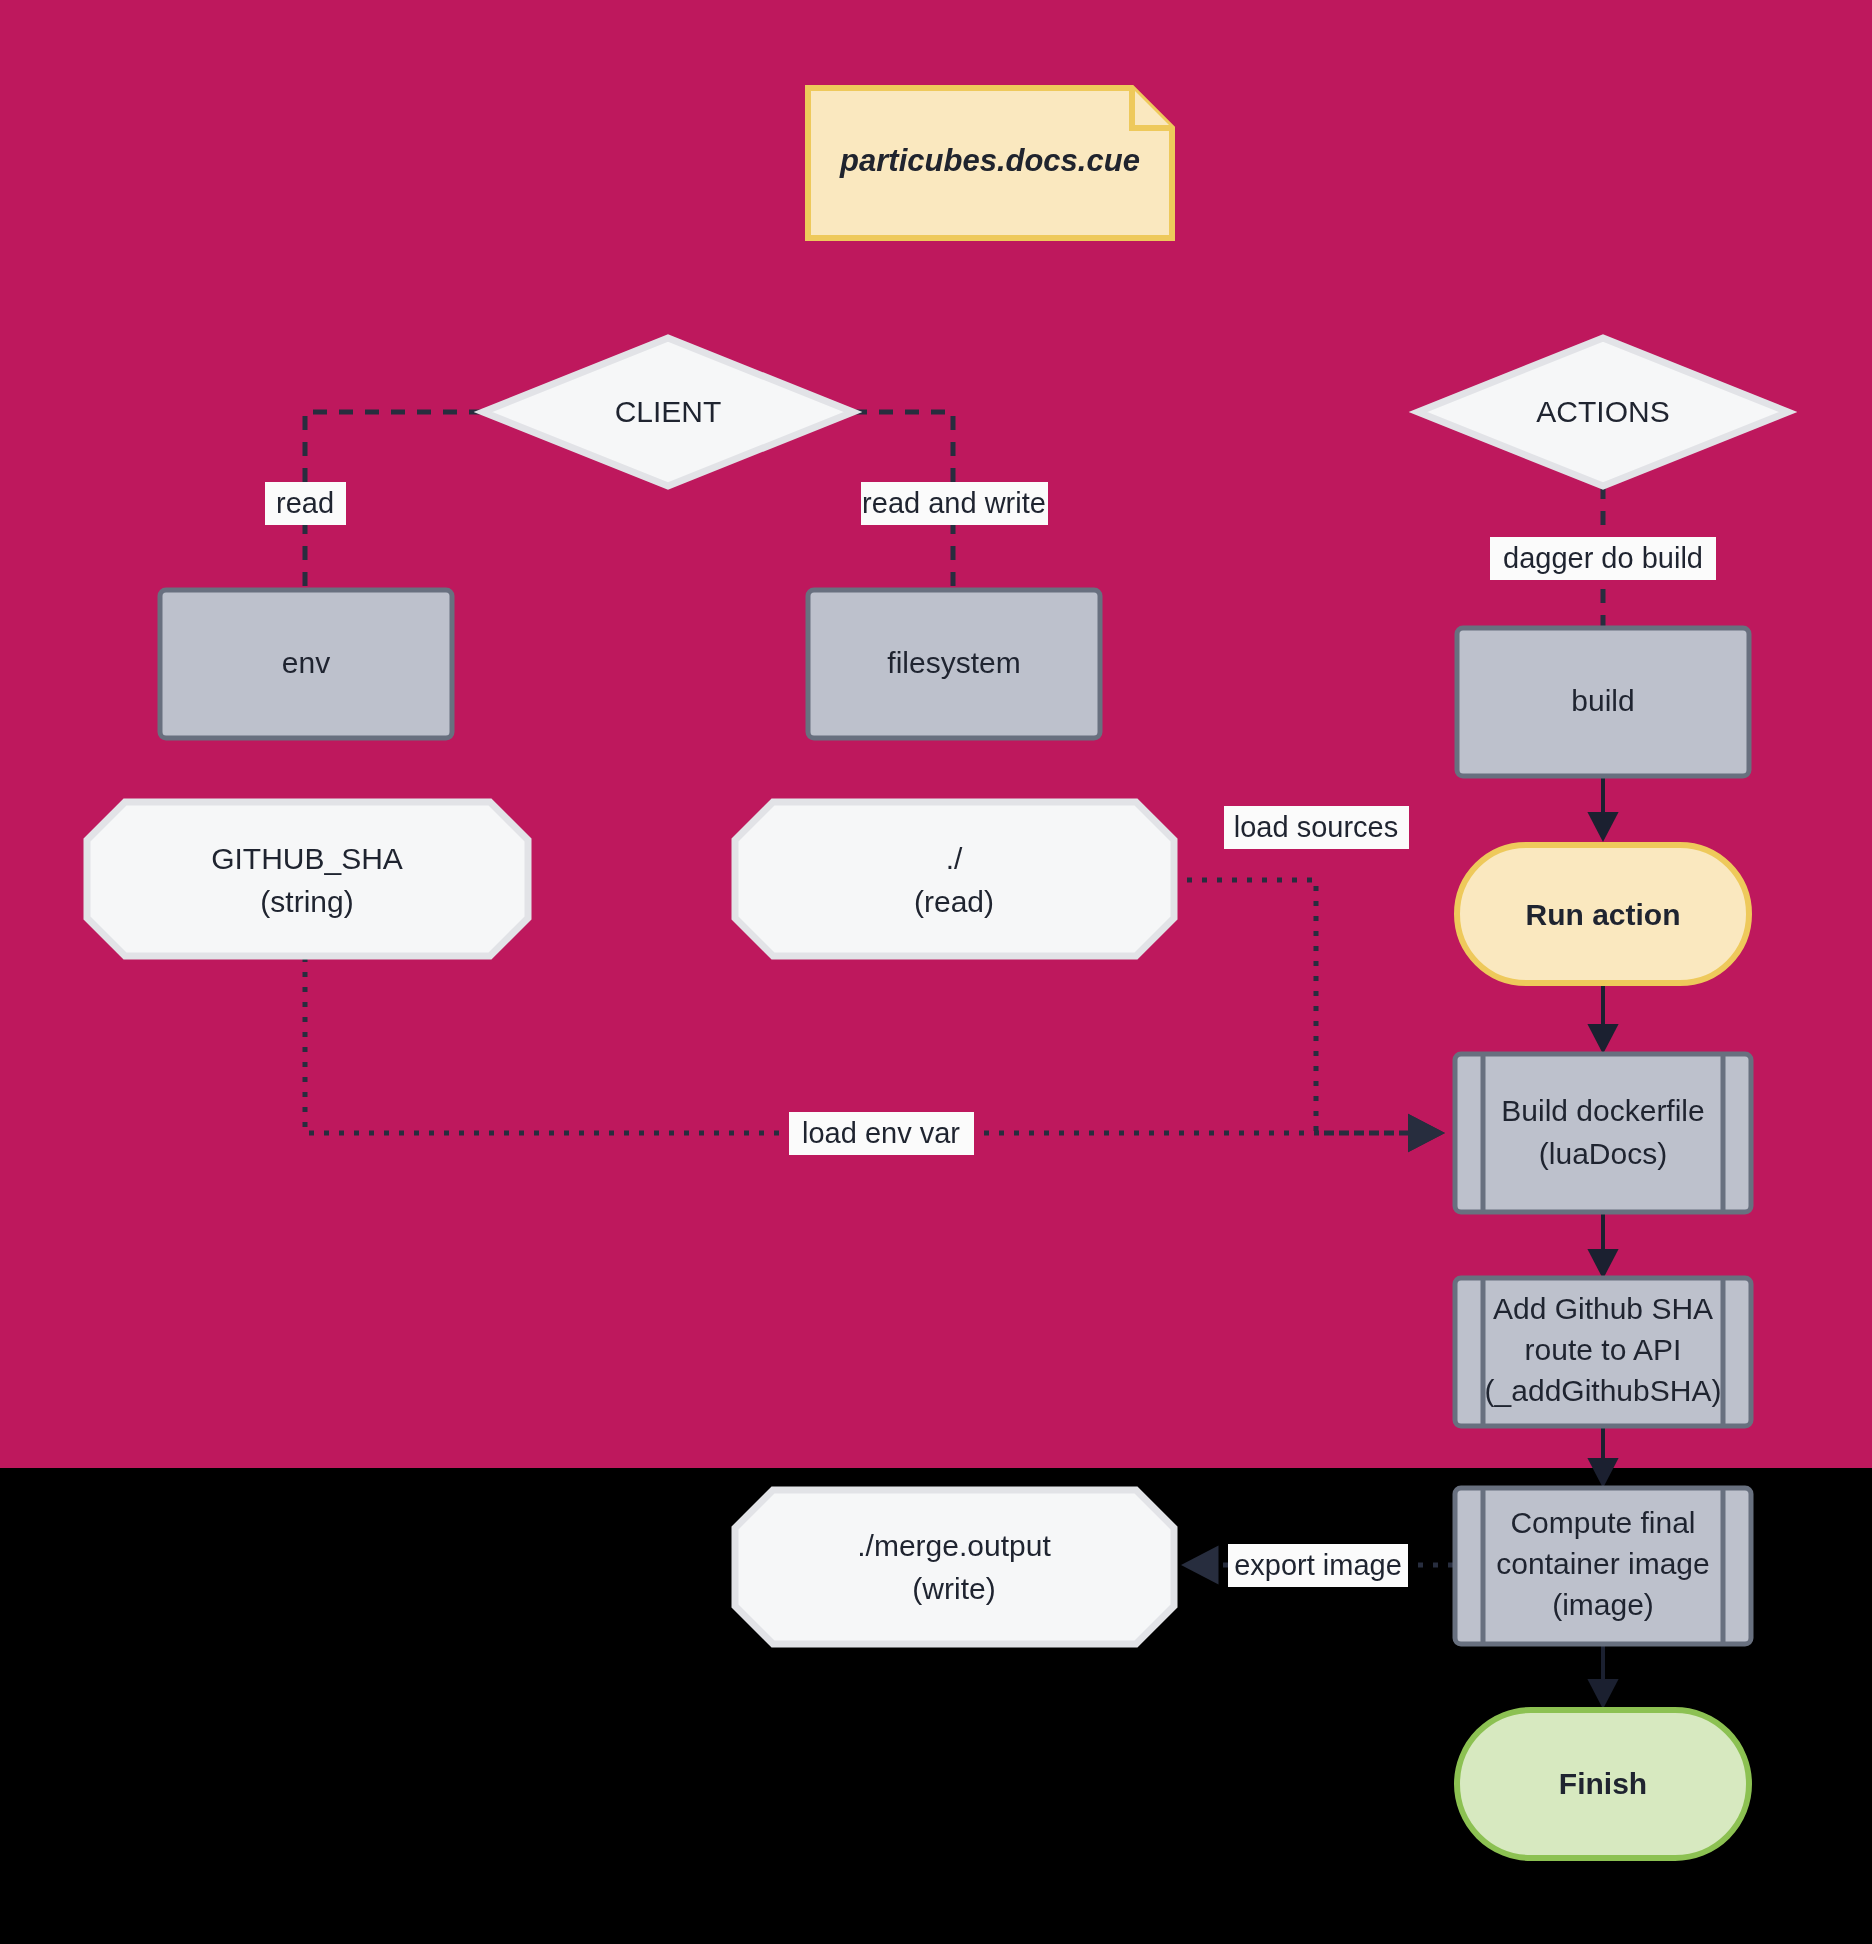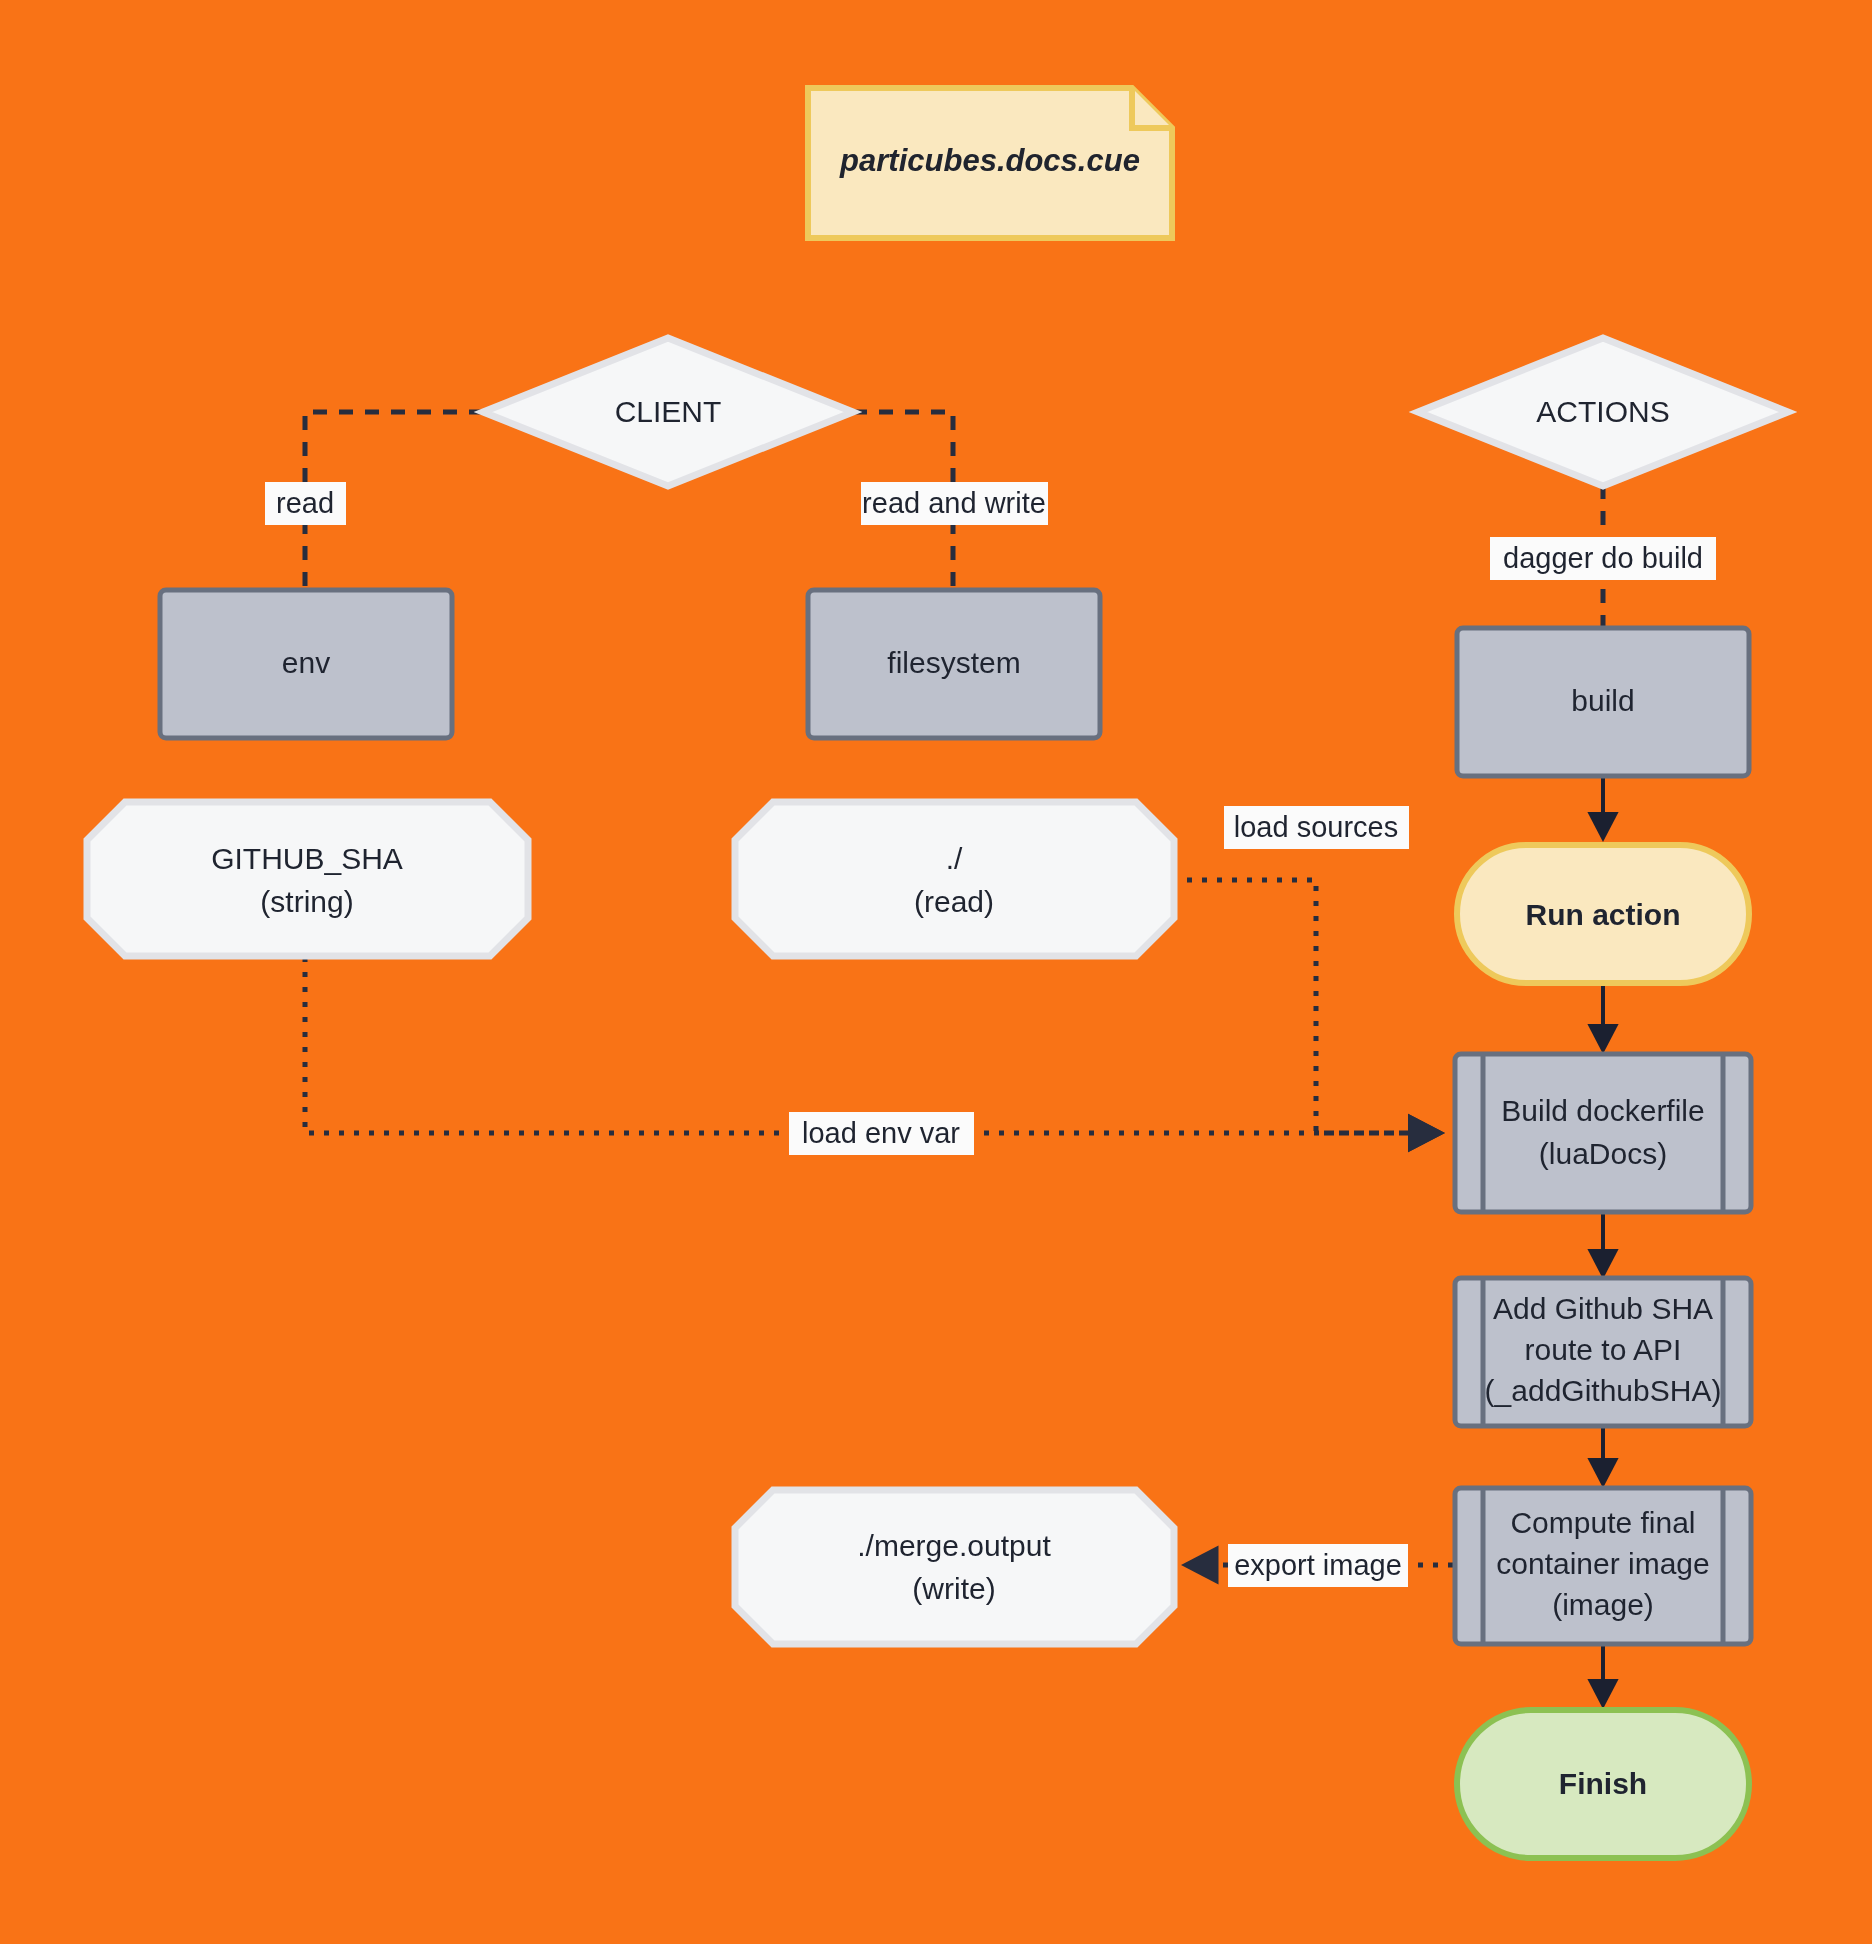--- a/index.html
+++ b/index.html
@@ -9,22 +9,22 @@
   }
   body {
     width: 1872px;
     height: 1944px;
     overflow: hidden;
     font-family: "Liberation Sans", sans-serif;
   }
   #diagram {
     position: relative;
     width: 1872px;
-    height: 1944px;
-    background: #f97316;
+    height: 1468px;
+    background: #be185d;
   }
   svg.flow {
     position: absolute;
     top: 0; left: 0;
     width: 1872px;
     height: 1944px;
   }
   .node-text {
     font-family: "Liberation Sans", sans-serif;
     fill: #1f2430;

